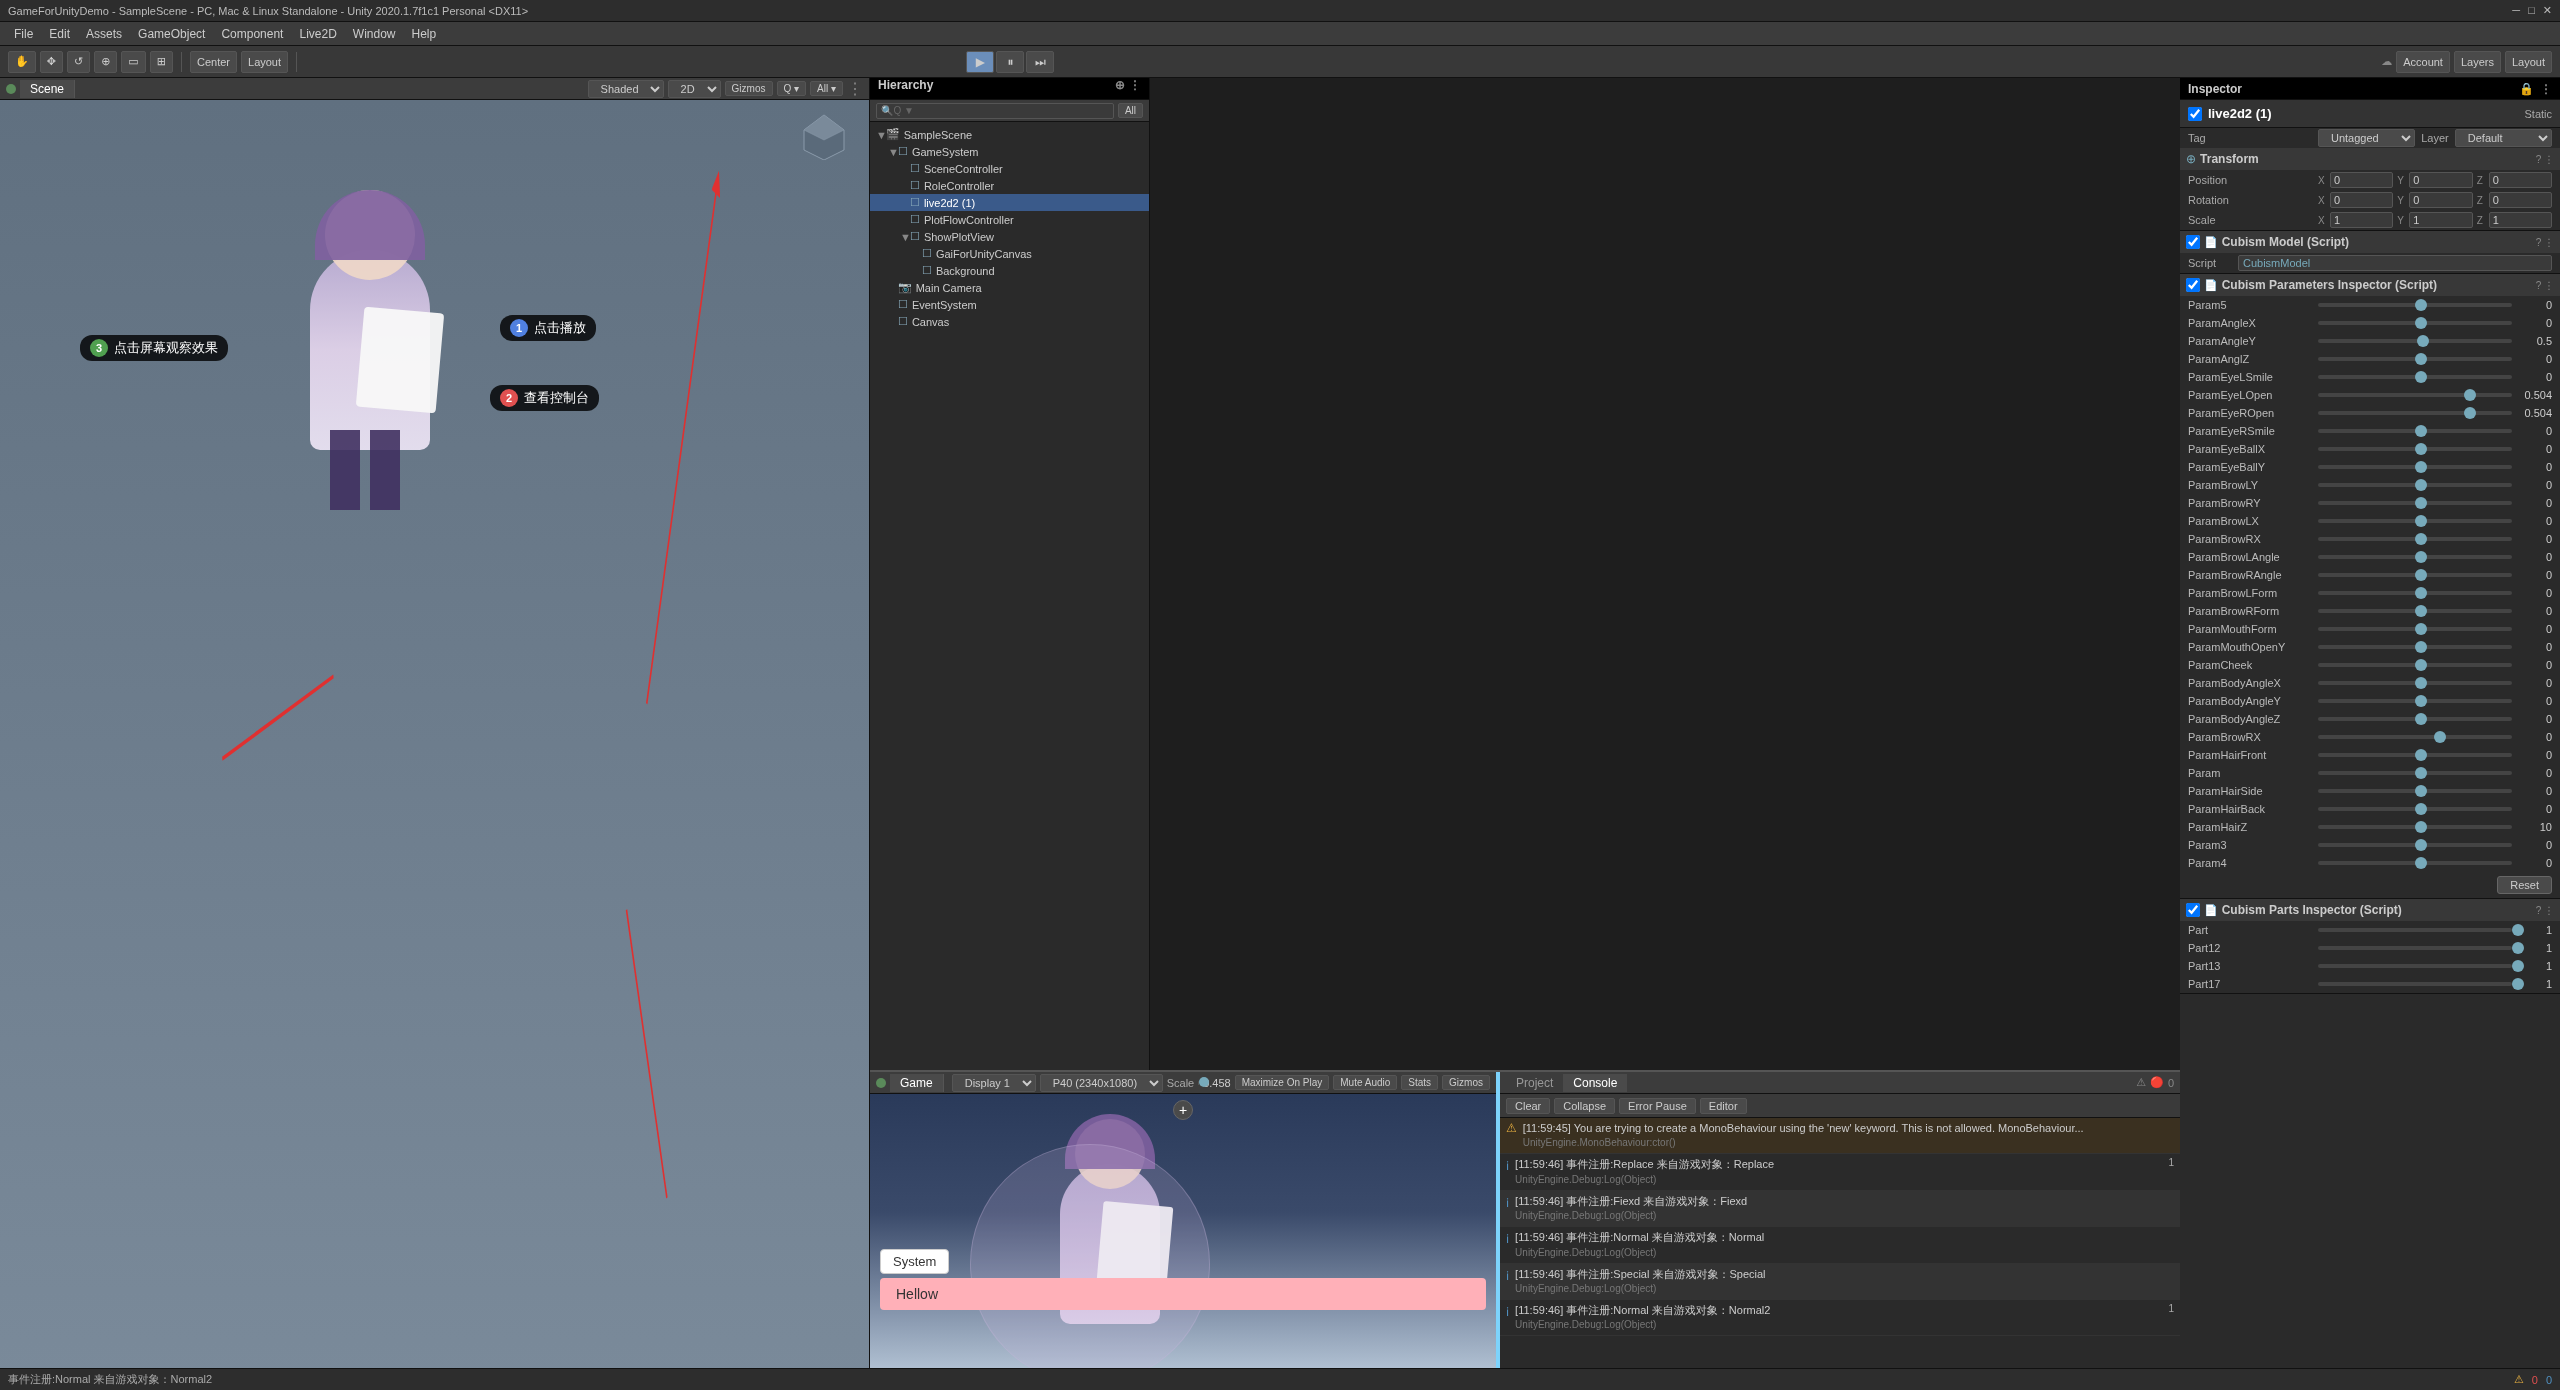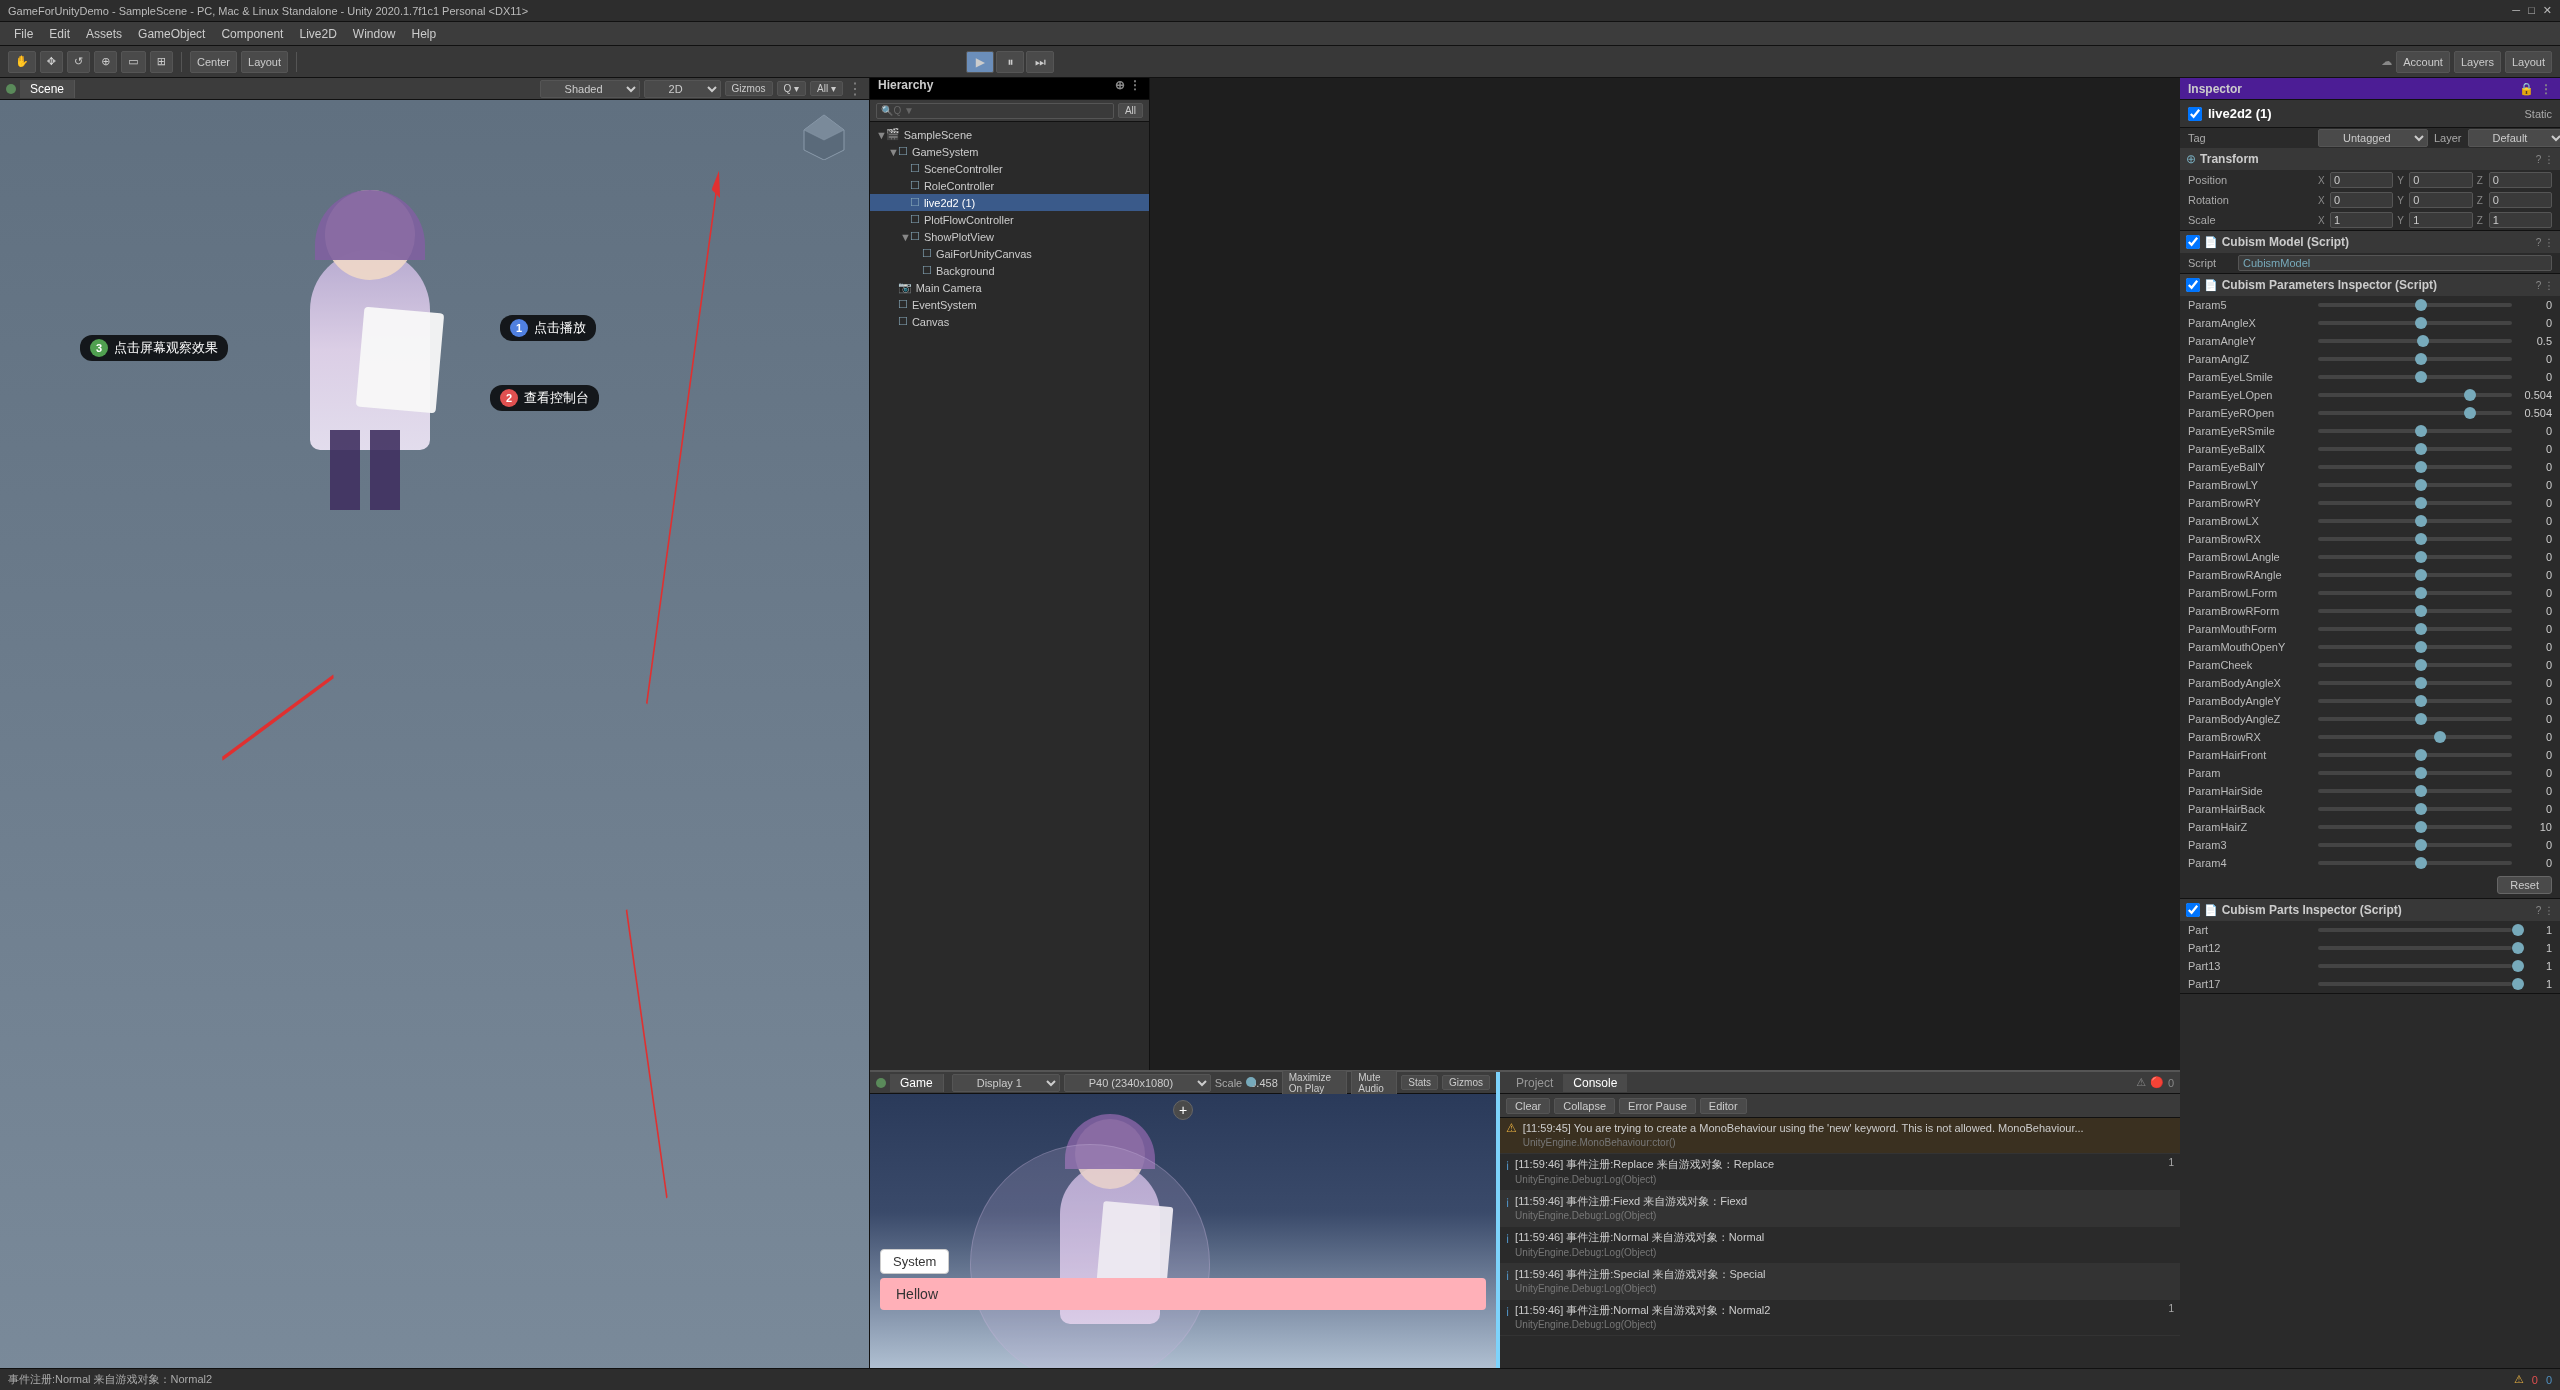--- a/index.html
+++ b/index.html
@@ -27,21 +27,21 @@
     
     #left-panel { display: flex; flex-direction: column; width: 870px; border-right: 1px solid #111; }
     #scene-view { flex: 1; background: #3a3a3a; position: relative; overflow: hidden; }
 
     
     .view-tabs { height: 22px; background: #3c3c3c; display: flex; align-items: center; padding: 0 6px; border-bottom: 1px solid #111; }
     .view-tab { padding: 2px 10px; font-size: 12px; color: #999; cursor: pointer; border-right: 1px solid #555; }
     .view-tab.active { color: #fff; background: #4a4a4a; }
     .view-tab-controls { margin-left: auto; display: flex; gap: 4px; align-items: center; }
     .small-btn { padding: 1px 6px; background: #4a4a4a; border: 1px solid #555; color: #ccc; font-size: 10px; cursor: pointer; border-radius: 2px; }
-    .scene-dropdown { height: 18px; background: #4a4a4a; border: 1px solid #555; color: #ccc; font-size: 11px; padding: 0 20px; border-radius: 2px; }
+    .scene-dropdown { height: 18px; background: #4a4a4a; border: 1px solid #555; color: #ccc; font-size: 11px; padding: 0 8px; border-radius: 2px; }
 
     
     #scene-viewport { flex: 1; background: #5a6a7a; position: relative; overflow: hidden; }
     
     
     .annotation { position: absolute; background: rgba(0,0,0,0.8); color: #fff; padding: 4px 10px; border-radius: 12px; font-size: 13px; white-space: nowrap; display: flex; align-items: center; gap: 6px; }
     .annotation-num { width: 18px; height: 18px; border-radius: 50%; background: #e05050; color: #fff; font-size: 11px; font-weight: bold; display: flex; align-items: center; justify-content: center; }
     .annotation-num.blue { background: #5080e0; }
     .annotation-num.green { background: #50a050; }
 
@@ -67,21 +67,21 @@
     .hierarchy-header { height: 22px; background: #000000; display: flex; align-items: flex-start; padding: 0 8px; font-size: 12px; font-weight: bold; color: #ccc; border-bottom: 1px solid #111; }
     .hierarchy-toolbar { height: 22px; background: #3a3a3a; display: flex; align-items: center; padding: 0 6px; gap: 4px; border-bottom: 1px solid #111; }
     .hierarchy-content { flex: 1; background: #2a2a2a; overflow-y: auto; padding: 4px 0; }
     .hier-item { display: flex; align-items: center; padding: 2px 6px; cursor: pointer; font-size: 11px; color: #ccc; }
     .hier-item.selected { background: #3a5a8a; color: #fff; }
     .hier-indent { width: 12px; flex-shrink: 0; }
     .hier-arrow { width: 10px; flex-shrink: 0; color: #888; }
 
     
     #inspector-panel { width: 380px; display: flex; flex-direction: column; }
-    .inspector-header { height: 22px; background: #4c1d95; display: flex; align-items: center; padding: 0 8px; font-size: 12px; font-weight: bold; color: #ccc; border-bottom: 1px solid #111; }
+    .inspector-header { height: 22px; background: #000000; display: flex; align-items: center; padding: 0 8px; font-size: 12px; font-weight: bold; color: #ccc; border-bottom: 1px solid #111; }
     .inspector-content { flex: 1; background: #2a2a2a; overflow-y: auto; }
     .insp-obj-header { height: 28px; background: #333; display: flex; align-items: center; padding: 0 8px; gap: 6px; border-bottom: 1px solid #111; }
     .insp-checkbox { width: 14px; height: 14px; }
     .insp-obj-name { font-size: 13px; font-weight: bold; color: #fff; flex: 1; }
     .insp-section { border-bottom: 1px solid #111; }
     .insp-section-header { height: 22px; background: #383838; display: flex; align-items: center; padding: 0 6px; gap: 4px; cursor: pointer; }
     .insp-section-title { font-size: 12px; font-weight: bold; color: #ccc; flex: 1; }
     .insp-row { display: flex; align-items: center; padding: 2px 8px; height: 20px; }
     .insp-label { width: 130px; font-size: 11px; color: #aaa; flex-shrink: 0; }
     .insp-value { flex: 1; display: flex; gap: 4px; align-items: center; }

